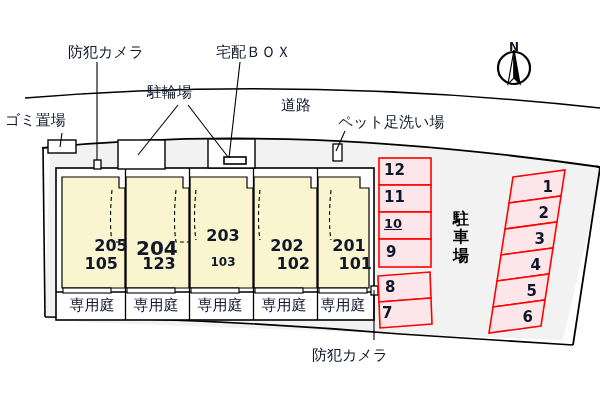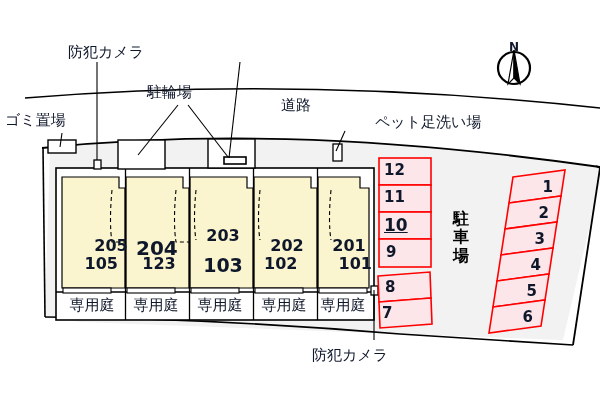--- a/index.html
+++ b/index.html
@@ -137,61 +137,62 @@
     </g>
 
   </svg>
 
   <div class="lbl" style="left:5px;top:113px;font-size:15px;letter-spacing:0px;">ゴミ置場</div>
 
   <div class="lbl" style="left:68px;top:45px;font-size:15px;">防犯カメラ</div>
 
   <div class="lbl" style="left:147px;top:85px;font-size:15px;">駐輪場</div>
 
+  <div class="lbl" style="left:216px;top:45px;font-size:15px;">宅配ＢＯＸ</div>
 
   <div class="lbl" style="left:281px;top:98px;font-size:15px;">道路</div>
 
-  <div class="lbl" style="left:338px;top:115px;font-size:15px;margin-left:37px;">ペット足洗い場</div>
+  <div class="lbl" style="left:338px;top:115px;font-size:15px;">ペット足洗い場</div>
 
   <div class="lbl" style="left:312px;top:348px;font-size:15px;">防犯カメラ</div>
 
   <div class="lbl" style="left:509px;top:41px;font-size:12px;font-weight:bold;">N</div>
 
   <div style="position:absolute;left:450px;top:210px;width:22px;text-align:center;
               font-family:'DejaVu Sans','Liberation Sans',sans-serif;font-size:16px;
               font-weight:bold;line-height:1.15;color:#000;">
     <div>駐</div>
     <div>車</div>
     <div>場</div>
   </div>
 
   <div class="lbl" style="left:88px;top:238px;font-size:16px;font-weight:bold;text-align:center;width:46px;">205</div>
   <div class="lbl" style="left:72px;top:256px;font-size:16px;font-weight:bold;text-align:right;width:46px;">105</div>
 
   <div class="lbl" style="left:136px;top:238px;font-size:20px;font-weight:bold;width:46px;">204</div>
   <div class="lbl" style="left:136px;top:256px;font-size:16px;font-weight:bold;text-align:center;width:46px;">123</div>
 
   <div class="lbl" style="left:200px;top:228px;font-size:16px;font-weight:bold;text-align:center;width:46px;">203</div>
-  <div class="lbl" style="left:200px;top:256px;font-size:19px;font-weight:bold;text-align:center;width:46px;">103</div>
+  <div class="lbl" style="left:200px;top:256px;font-size:12px;font-weight:bold;text-align:center;width:46px;">103</div>
 
   <div class="lbl" style="left:264px;top:238px;font-size:16px;font-weight:bold;text-align:center;width:46px;">202</div>
-  <div class="lbl" style="left:264px;top:256px;font-size:16px;font-weight:bold;text-align:left;width:46px;">102</div>
+  <div class="lbl" style="left:264px;top:256px;font-size:16px;font-weight:bold;text-align:right;width:46px;">102</div>
 
   <div class="lbl" style="left:326px;top:238px;font-size:16px;font-weight:bold;text-align:center;width:46px;">201</div>
   <div class="lbl" style="left:326px;top:256px;font-size:16px;font-weight:bold;text-align:right;width:46px;">101</div>
 
   <div class="lbl" style="left:60px;top:298px;font-size:15px;width:64px;text-align:center;">専用庭</div>
   <div class="lbl" style="left:124px;top:298px;font-size:15px;width:64px;text-align:center;">専用庭</div>
   <div class="lbl" style="left:188px;top:298px;font-size:15px;width:64px;text-align:center;">専用庭</div>
   <div class="lbl" style="left:252px;top:298px;font-size:15px;width:64px;text-align:center;">専用庭</div>
   <div class="lbl" style="left:314px;top:298px;font-size:15px;width:58px;text-align:center;">専用庭</div>
 
   <div class="lbl" style="left:384px;top:163px;font-size:15px;font-weight:bold;">12</div>
   <div class="lbl" style="left:384px;top:190px;font-size:15px;font-weight:bold;">11</div>
-  <div class="lbl" style="left:384px;top:217px;font-size:17px;font-weight:bold;text-decoration:underline;">10</div>
+  <div class="lbl" style="left:384px;top:217px;font-size:13px;font-weight:bold;text-decoration:underline;">10</div>
   <div class="lbl" style="left:386px;top:245px;font-size:15px;font-weight:bold;">9</div>
 
   <div class="lbl" style="left:385px;top:280px;font-size:15px;font-weight:bold;">8</div>
   <div class="lbl" style="left:382px;top:306px;font-size:15px;font-weight:bold;">7</div>
 
   <div class="lbl" style="left:533px;top:180px;font-size:15px;font-weight:bold;width:20px;text-align:right;">1</div>
   <div class="lbl" style="left:529px;top:206px;font-size:15px;font-weight:bold;width:20px;text-align:right;">2</div>
   <div class="lbl" style="left:525px;top:232px;font-size:15px;font-weight:bold;width:20px;text-align:right;">3</div>
   <div class="lbl" style="left:521px;top:258px;font-size:15px;font-weight:bold;width:20px;text-align:right;">4</div>
   <div class="lbl" style="left:517px;top:284px;font-size:15px;font-weight:bold;width:20px;text-align:right;">5</div>

